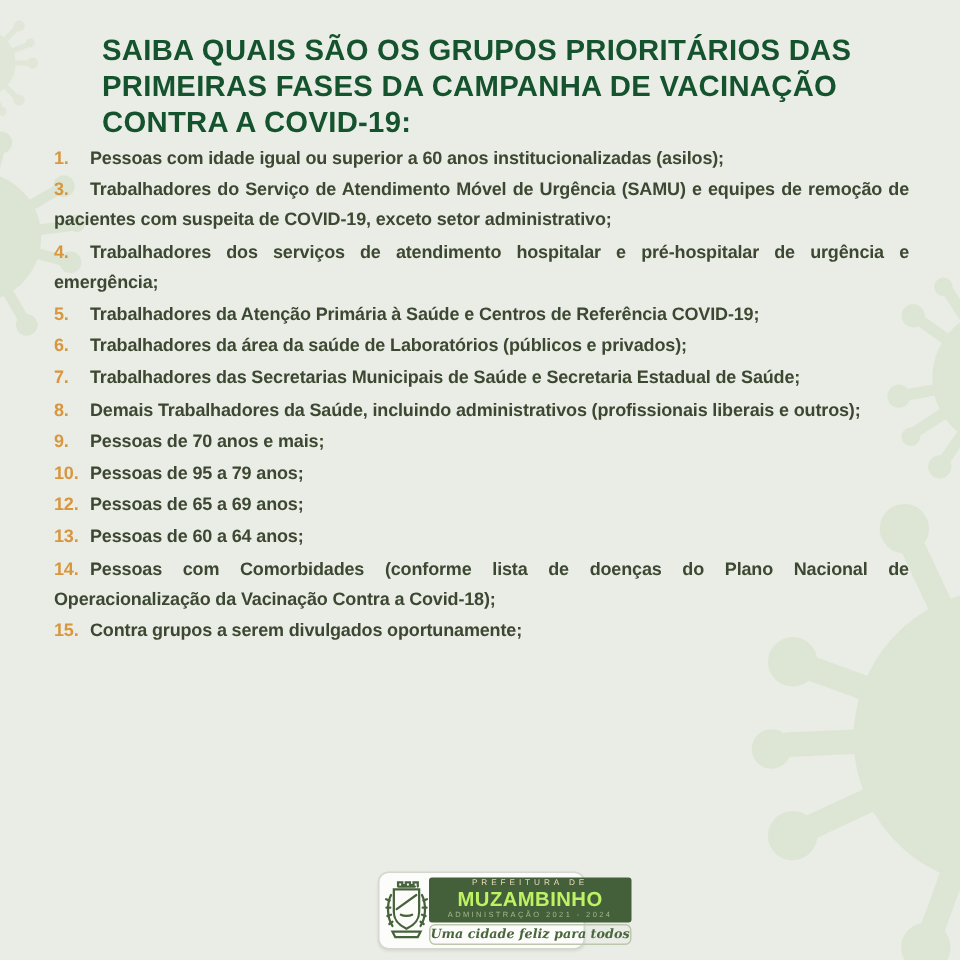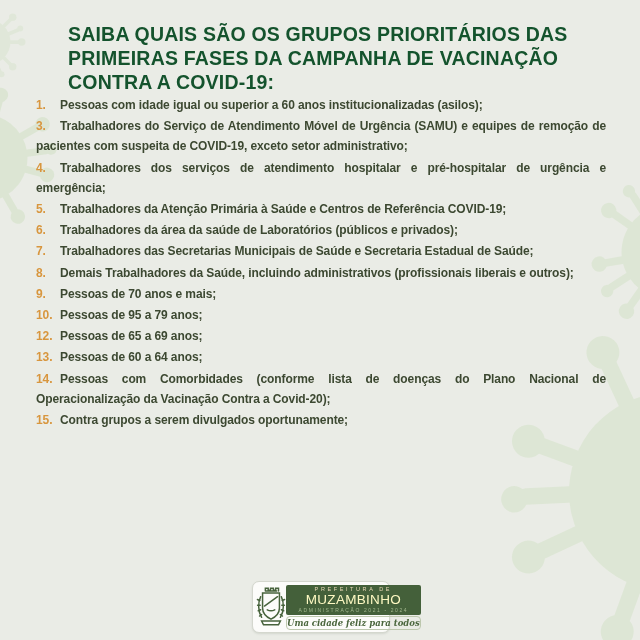--- a/index.html
+++ b/index.html
@@ -69,23 +69,23 @@
   }
   .logo-pref{
     font-size:5.5px;
     letter-spacing:2.6px;
     color:#ead9b8;
     white-space:nowrap;
     margin-bottom:1px;
   }
   .logo-city{
     font-size:13.5px;
-    font-weight:normal;
+    font-weight:bold;
     letter-spacing:0.3px;
-    color:#fef9c3;
+    color:#bef264;
     white-space:nowrap;
   }
   .logo-adm{
     font-size:5px;
     letter-spacing:1.6px;
     color:#a3b88f;
     white-space:nowrap;
     margin-top:1px;
   }
   .logo-slogan{
@@ -156,21 +156,21 @@
       <p><span class="num">3.</span><span>Trabalhadores do Serviço de Atendimento Móvel de Urgência (SAMU) e equipes de remoção de pacientes com suspeita de COVID-19, exceto setor administrativo;</span></p>
       <p><span class="num">4.</span><span>Trabalhadores dos serviços de atendimento hospitalar e pré-hospitalar de urgência e emergência;</span></p>
       <p><span class="num">5.</span><span>Trabalhadores da Atenção Primária à Saúde e Centros de Referência COVID-19;</span></p>
       <p><span class="num">6.</span><span>Trabalhadores da área da saúde de Laboratórios (públicos e privados);</span></p>
       <p><span class="num">7.</span><span>Trabalhadores das Secretarias Municipais de Saúde e Secretaria Estadual de Saúde;</span></p>
       <p><span class="num">8.</span><span>Demais Trabalhadores da Saúde, incluindo administrativos (profissionais liberais e outros);</span></p>
       <p><span class="num">9.</span><span>Pessoas de 70 anos e mais;</span></p>
       <p><span class="num">10.</span><span>Pessoas de 95 a 79 anos;</span></p>
       <p><span class="num">12.</span><span>Pessoas de 65 a 69 anos;</span></p>
       <p><span class="num">13.</span><span>Pessoas de 60 a 64 anos;</span></p>
-      <p><span class="num">14.</span><span>Pessoas com Comorbidades (conforme lista de doenças do Plano Nacional de Operacionalização da Vacinação Contra a Covid-20);</span></p>
+      <p><span class="num">14.</span><span>Pessoas com Comorbidades (conforme lista de doenças do Plano Nacional de Operacionalização da Vacinação Contra a Covid-18);</span></p>
       <p><span class="num">15.</span><span>Contra grupos a serem divulgados oportunamente;</span></p>
     </div>
 
   <div class="logo-card">
     <div class="crest">
       <svg width="30" height="44" viewBox="0 0 32 46" aria-hidden="true">
         <g fill="none" stroke="#47633c" stroke-width="1.6" stroke-linecap="round">
           <path d="M10,6 h12 M10,6 v-3 h3 v2 h2.5 v-2 h3 v2 h2.5 v-2 h3 v3"></path>
           <path d="M7,8 h18 v16 c0,7 -5,10 -9,12 c-4,-2 -9,-5 -9,-12 z"></path>
           <path d="M9,22 L23,12"></path>

